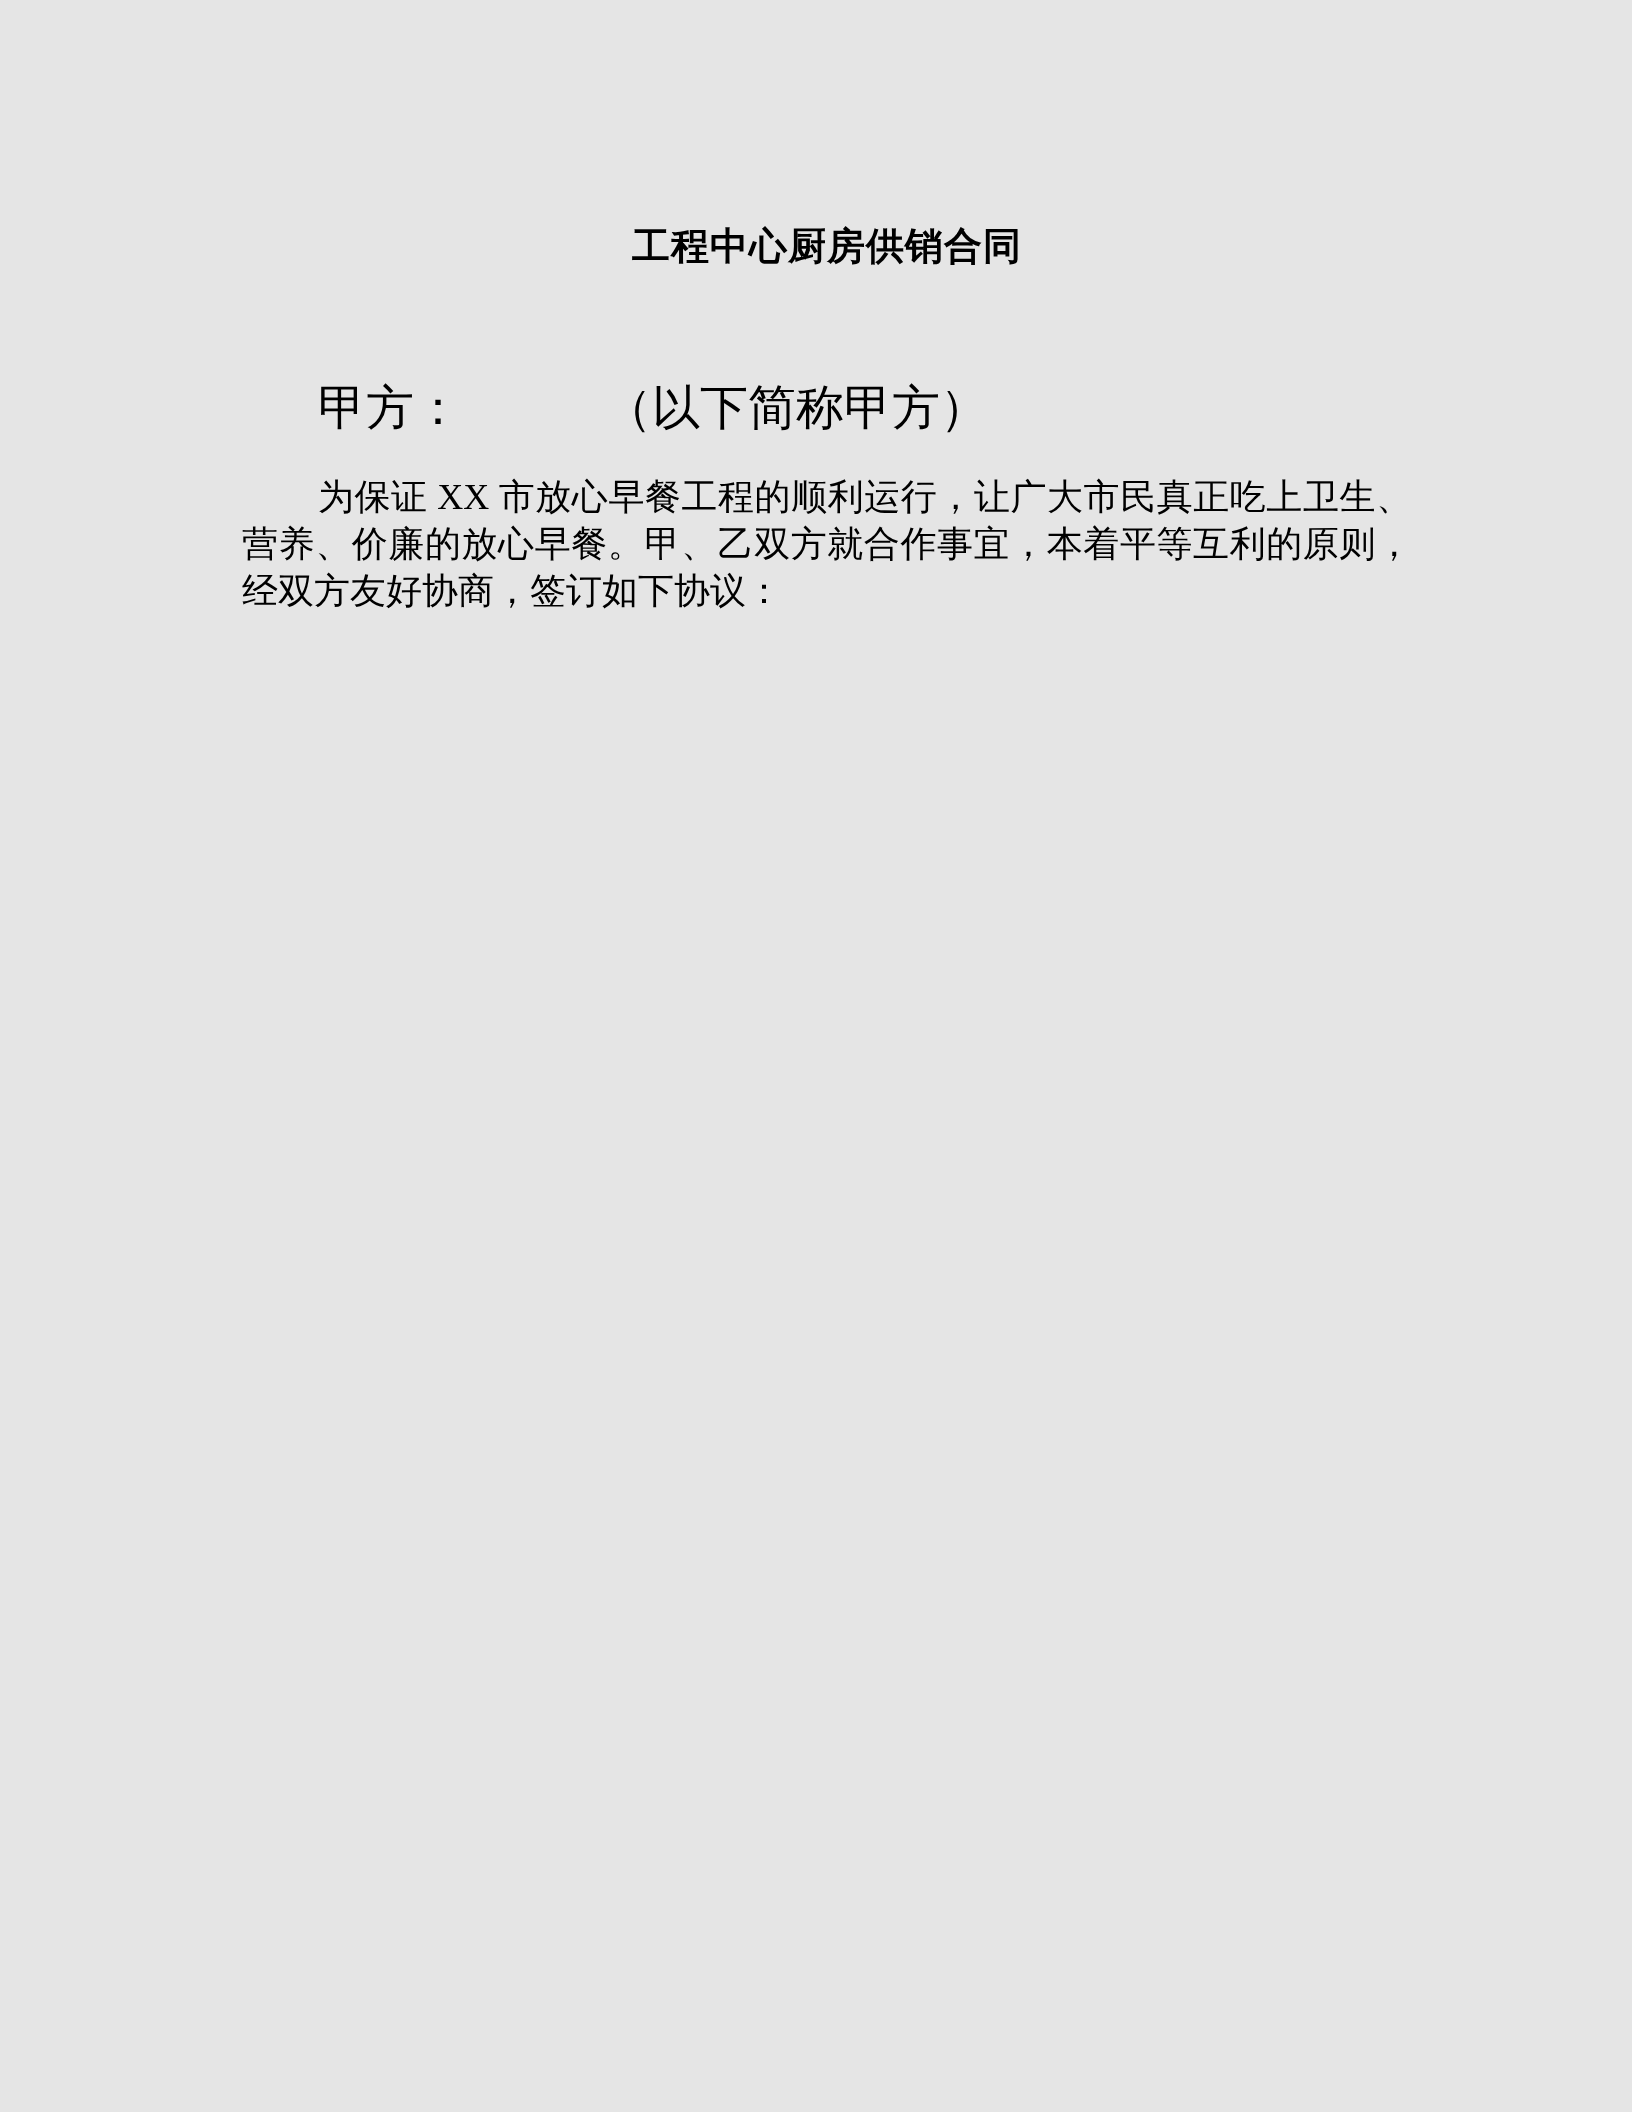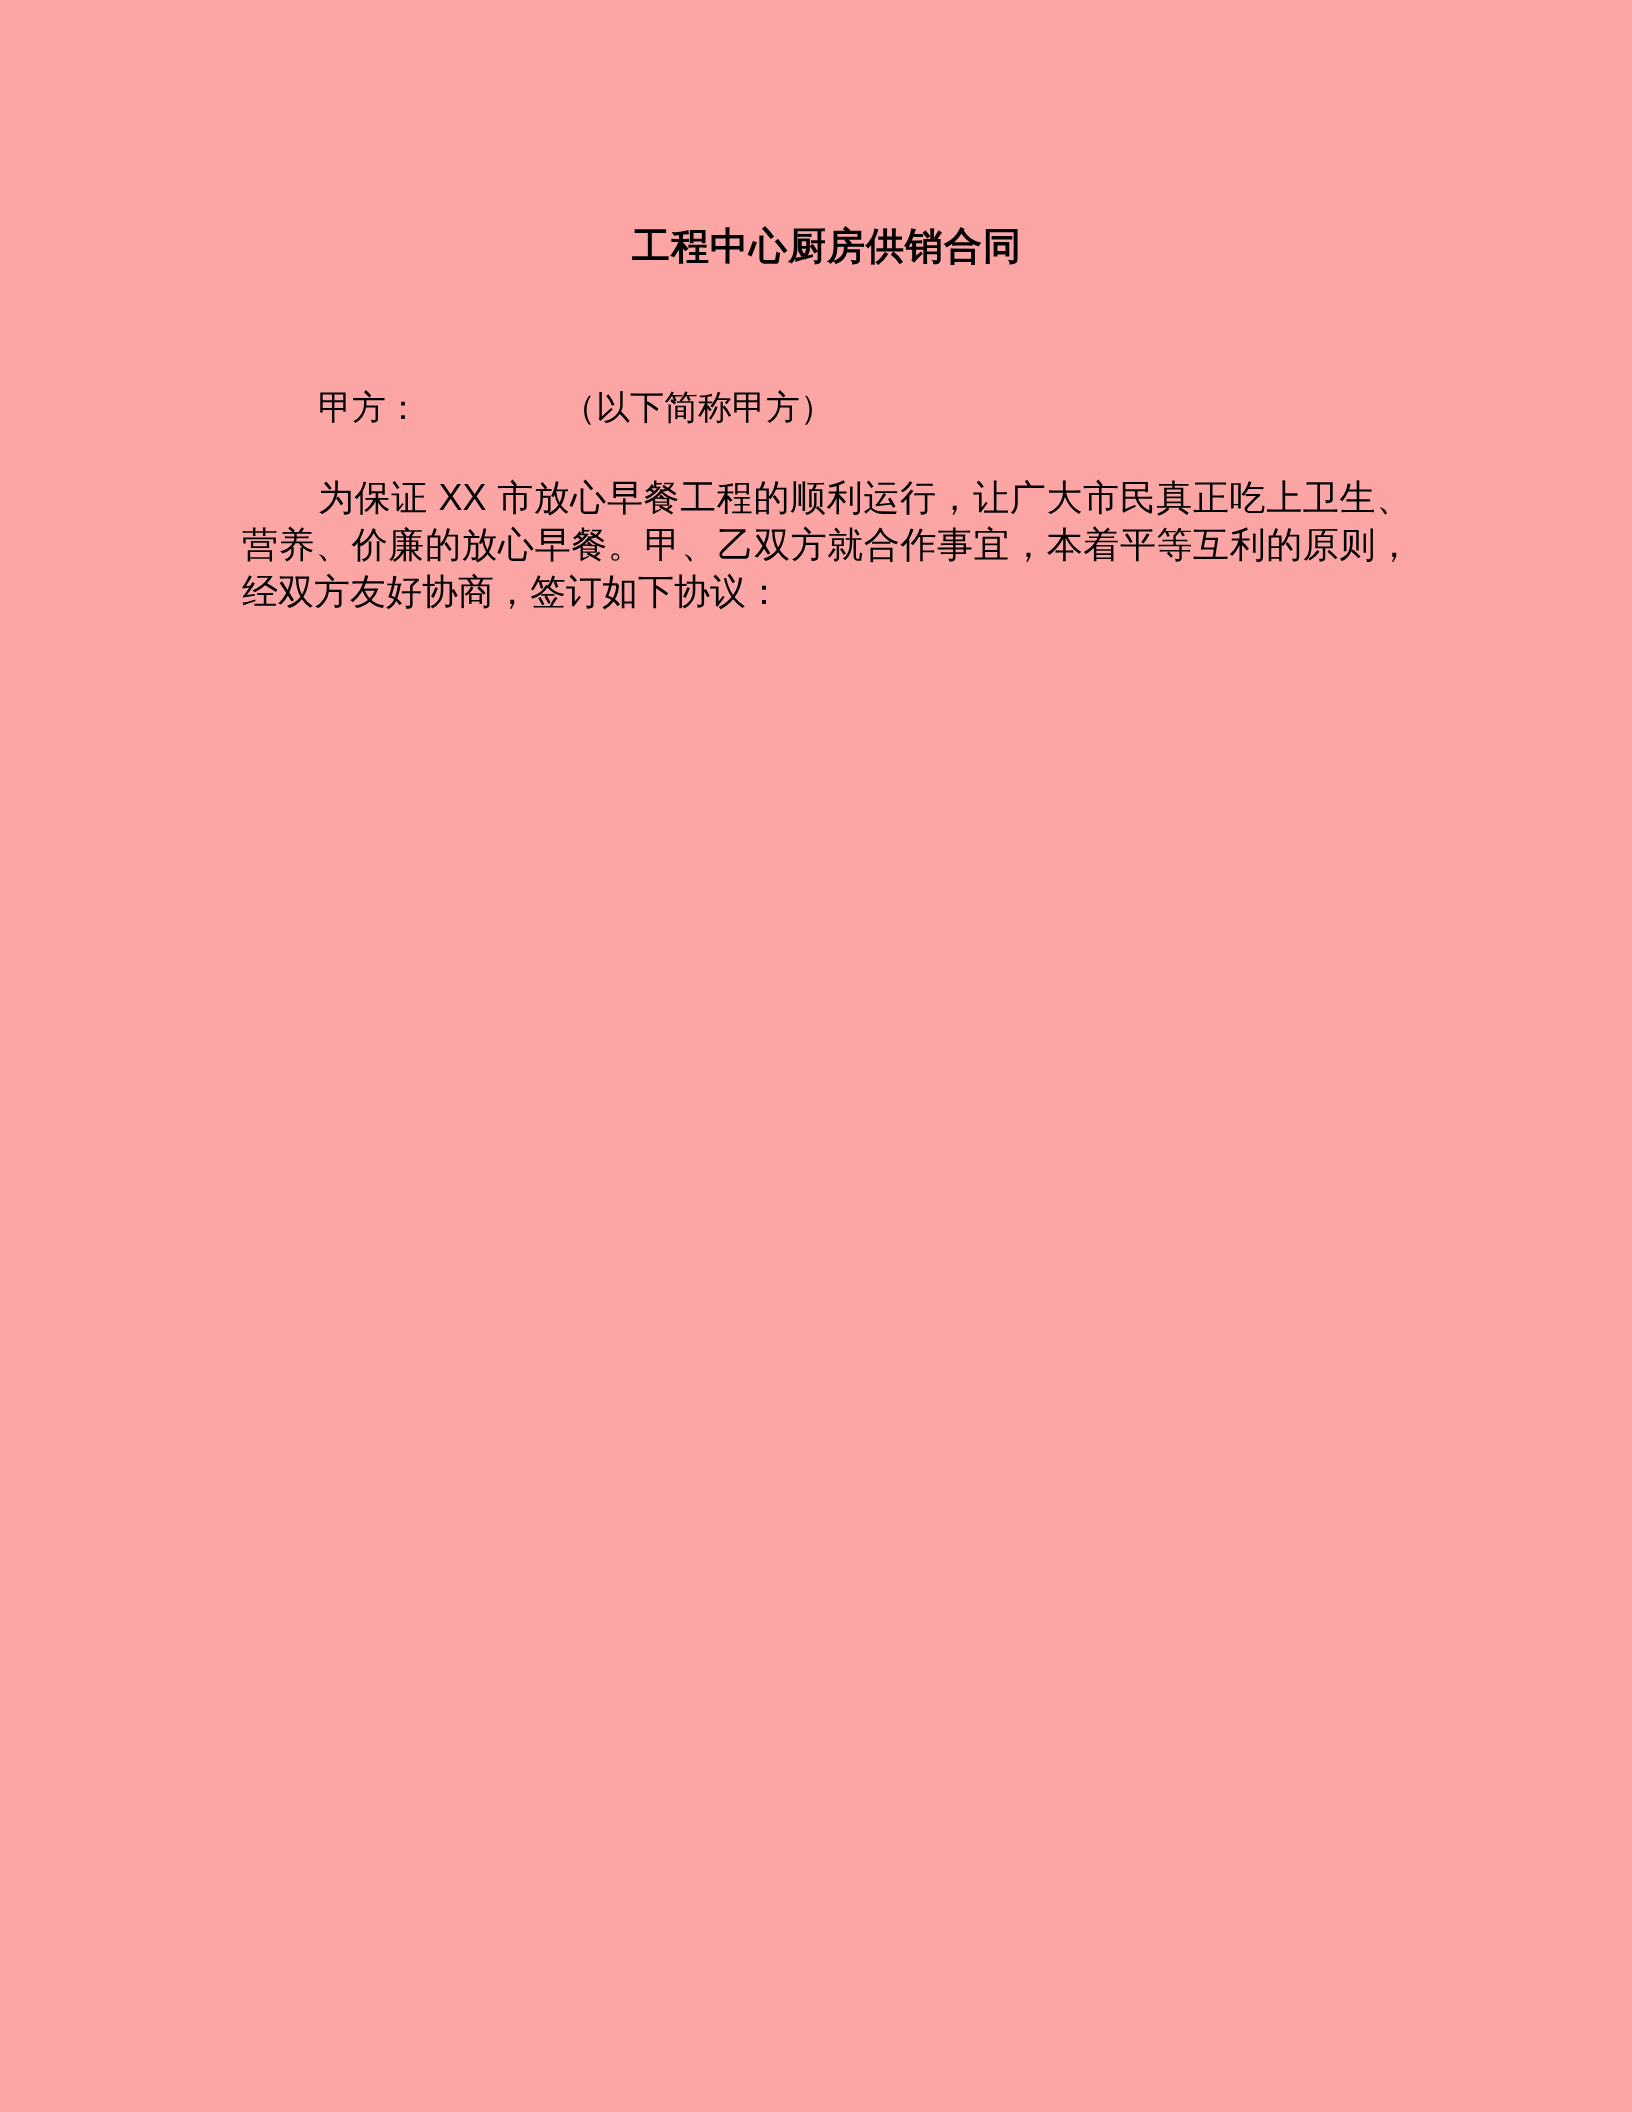--- a/index.html
+++ b/index.html
@@ -11,34 +11,35 @@
       width: 1632px;
       height: 2112px;
       font-family: "Liberation Sans", sans-serif;
       color: #000000;
     }
     .page {
       box-sizing: border-box;
       width: 1632px;
       height: 2112px;
       padding: 208px 220px 0 242px;
-      background: #fca5a5;
+      background: #e5e5e5;
       overflow: hidden;
+      font-family: Liberation Serif, serif;
     }
     .doc-title {
       margin: 0 0 84px 0;
       font-size: 38px;
       font-weight: 700;
       line-height: 77px;
       text-align: center;
       letter-spacing: 1px;
     }
     .party-line {
       margin: 0 0 28px 0;
-      font-size: 34px;
+      font-size: 48px;
       line-height: 77px;
       text-indent: 76px;
       white-space: nowrap;
     }
     .blank-space {
       display: inline-block;
       width: 142px;
       height: 1px;
     }
     .para {

